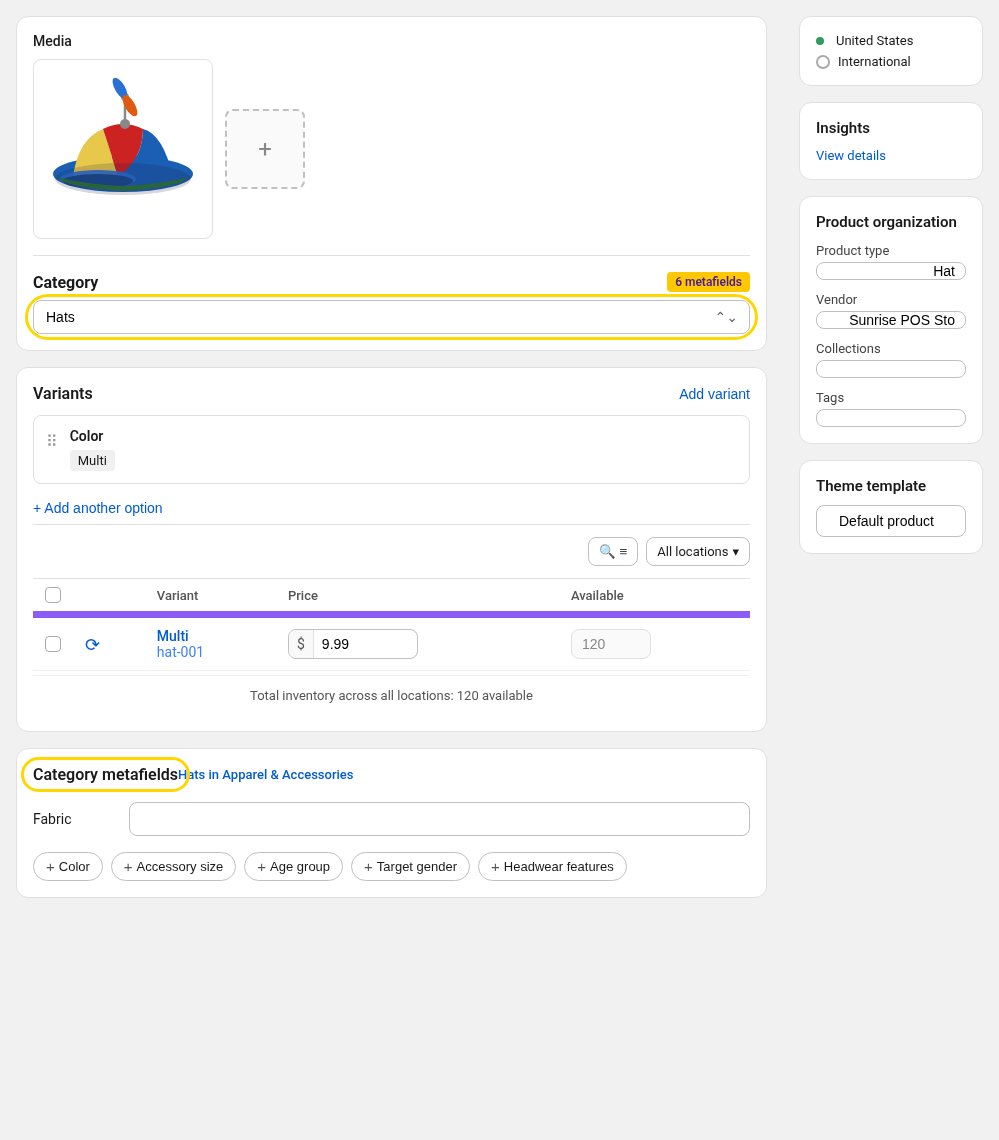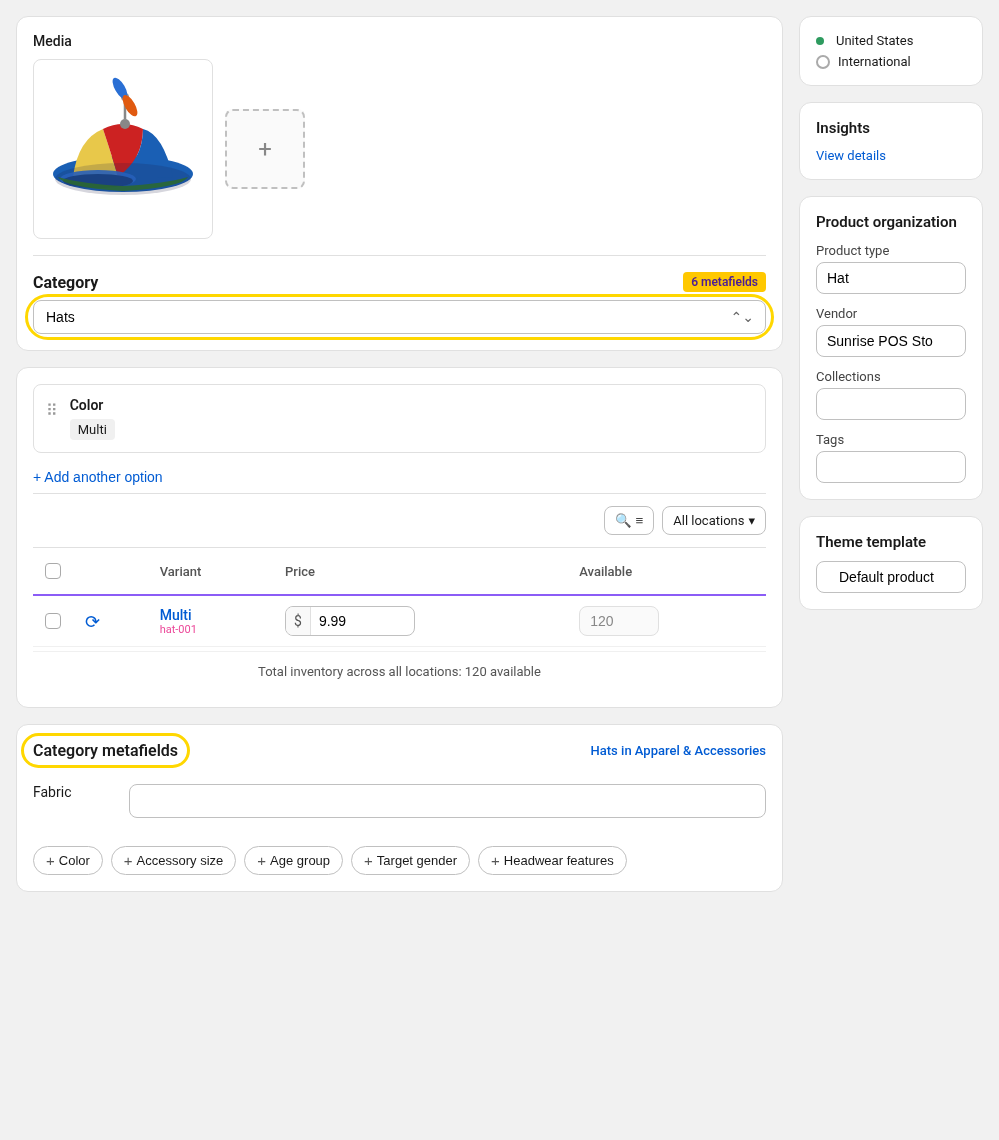--- a/index.html
+++ b/index.html
@@ -6,20 +6,21 @@
     body {
       font-family: -apple-system, BlinkMacSystemFont, 'Segoe UI', Roboto, sans-serif;
       background: #f1f1f1;
       font-size: 14px;
       color: #1a1a1a;
     }
     .page-container {
       display: flex;
       width: 999px;
       min-height: 1140px;
+      gap: 16px;
       padding: 0;
       align-items: flex-start;
     }
     .main-content {
       flex: 1;
       padding: 16px;
       display: flex;
       flex-direction: column;
       gap: 16px;
       max-width: 840px;
@@ -245,45 +246,45 @@
     .variants-table {
       width: 100%;
       border-collapse: collapse;
       margin-top: 4px;
     }
     .variants-table th {
       text-align: left;
       font-size: 13px;
       color: #555;
       font-weight: 500;
-      padding: 15px 12px;
+      padding: 8px 12px;
       border-top: 1px solid #e0e0e0;
-      border-bottom: 2px solid #8b5cf6;
+      border-bottom: 7px solid #8b5cf6;
     }
     .variants-table td {
       padding: 10px 12px;
       border-bottom: 1px solid #f0f0f0;
       vertical-align: middle;
     }
     .variants-table th:first-child,
     .variants-table td:first-child {
       width: 40px;
     }
     .variant-name-cell {
       display: flex;
       flex-direction: column;
     }
     .variant-name-main {
       font-size: 14px;
       color: #005bd3;
       font-weight: 500;
     }
     .variant-sku {
-      font-size: 11px;
-      color: #ec4899;
+      font-size: 14px;
+      color: #3b82f6;
     }
     .price-input-wrapper {
       display: flex;
       align-items: center;
       border: 1px solid #c0c0c0;
       border-radius: 8px;
       overflow: hidden;
       background: #fff;
       width: 130px;
     }
@@ -319,23 +320,23 @@
       margin-top: 4px;
     }
     .variant-icon {
       color: #005bd3;
       font-size: 18px;
     }
 
     
     .metafields-header {
       display: flex;
-      justify-content: space-between;
-      align-items: center;
-      margin-bottom: 24px;
+      justify-content: flex-start;
+      align-items: center;
+      margin-bottom: 18px;
     }
     .metafields-title-wrapper {
       position: relative;
       display: inline-block;
     }
     .metafields-title-wrapper::before {
       content: '';
       position: absolute;
       inset: -8px -12px;
       border: 3px solid #ffd700;
@@ -349,22 +350,23 @@
     .metafields-breadcrumb {
       font-size: 13px;
       color: #555;
     }
     .metafields-breadcrumb span {
       color: #005bd3;
       font-weight: 500;
     }
     .fabric-row {
       display: flex;
+      align-items: center;
       gap: 16px;
-      margin-bottom: 28px;
+      margin-bottom: 16px;
     }
     .fabric-label {
       font-size: 14px;
       font-weight: 400;
       min-width: 80px;
     }
     .fabric-input {
       flex: 1;
       border: 1px solid #c0c0c0;
       border-radius: 8px;
@@ -421,23 +423,24 @@
     .sidebar-field-label {
       font-size: 13px;
       color: #444;
       margin-bottom: 4px;
       margin-top: 12px;
     }
     .sidebar-input {
       width: 100%;
       border: 1px solid #c0c0c0;
       border-radius: 8px;
-      padding: 7px 10px;
+      padding: 0 10px;
       font-size: 14px;
       outline: none;
+      text-align: right;
     }
     .sidebar-select-wrapper {
       position: relative;
     }
     .sidebar-select {
       width: 100%;
       border: 1px solid #c0c0c0;
       border-radius: 8px;
       padding: 7px 22px;
       font-size: 14px;
@@ -541,20 +544,24 @@
             <select class="category-select">
               <option>Hats</option>
             </select>
             <span class="select-arrow">⌃⌄</span>
           </div>
         </div>
       </div>
     </div>
 
     <div class="card">
+      <div class="variants-header">
+        <span class="variants-title">Variants</span>
+        <button class="add-variant-btn">Add variant</button>
+      </div>
 
       <div class="variant-option-row">
         <span class="drag-handle">⠿</span>
         <div class="variant-option-content">
           <div class="variant-option-name">Color</div>
           <span class="variant-tag">Multi</span>
         </div>
       </div>
 
       <button class="add-another-option">+ Add another option</button>

